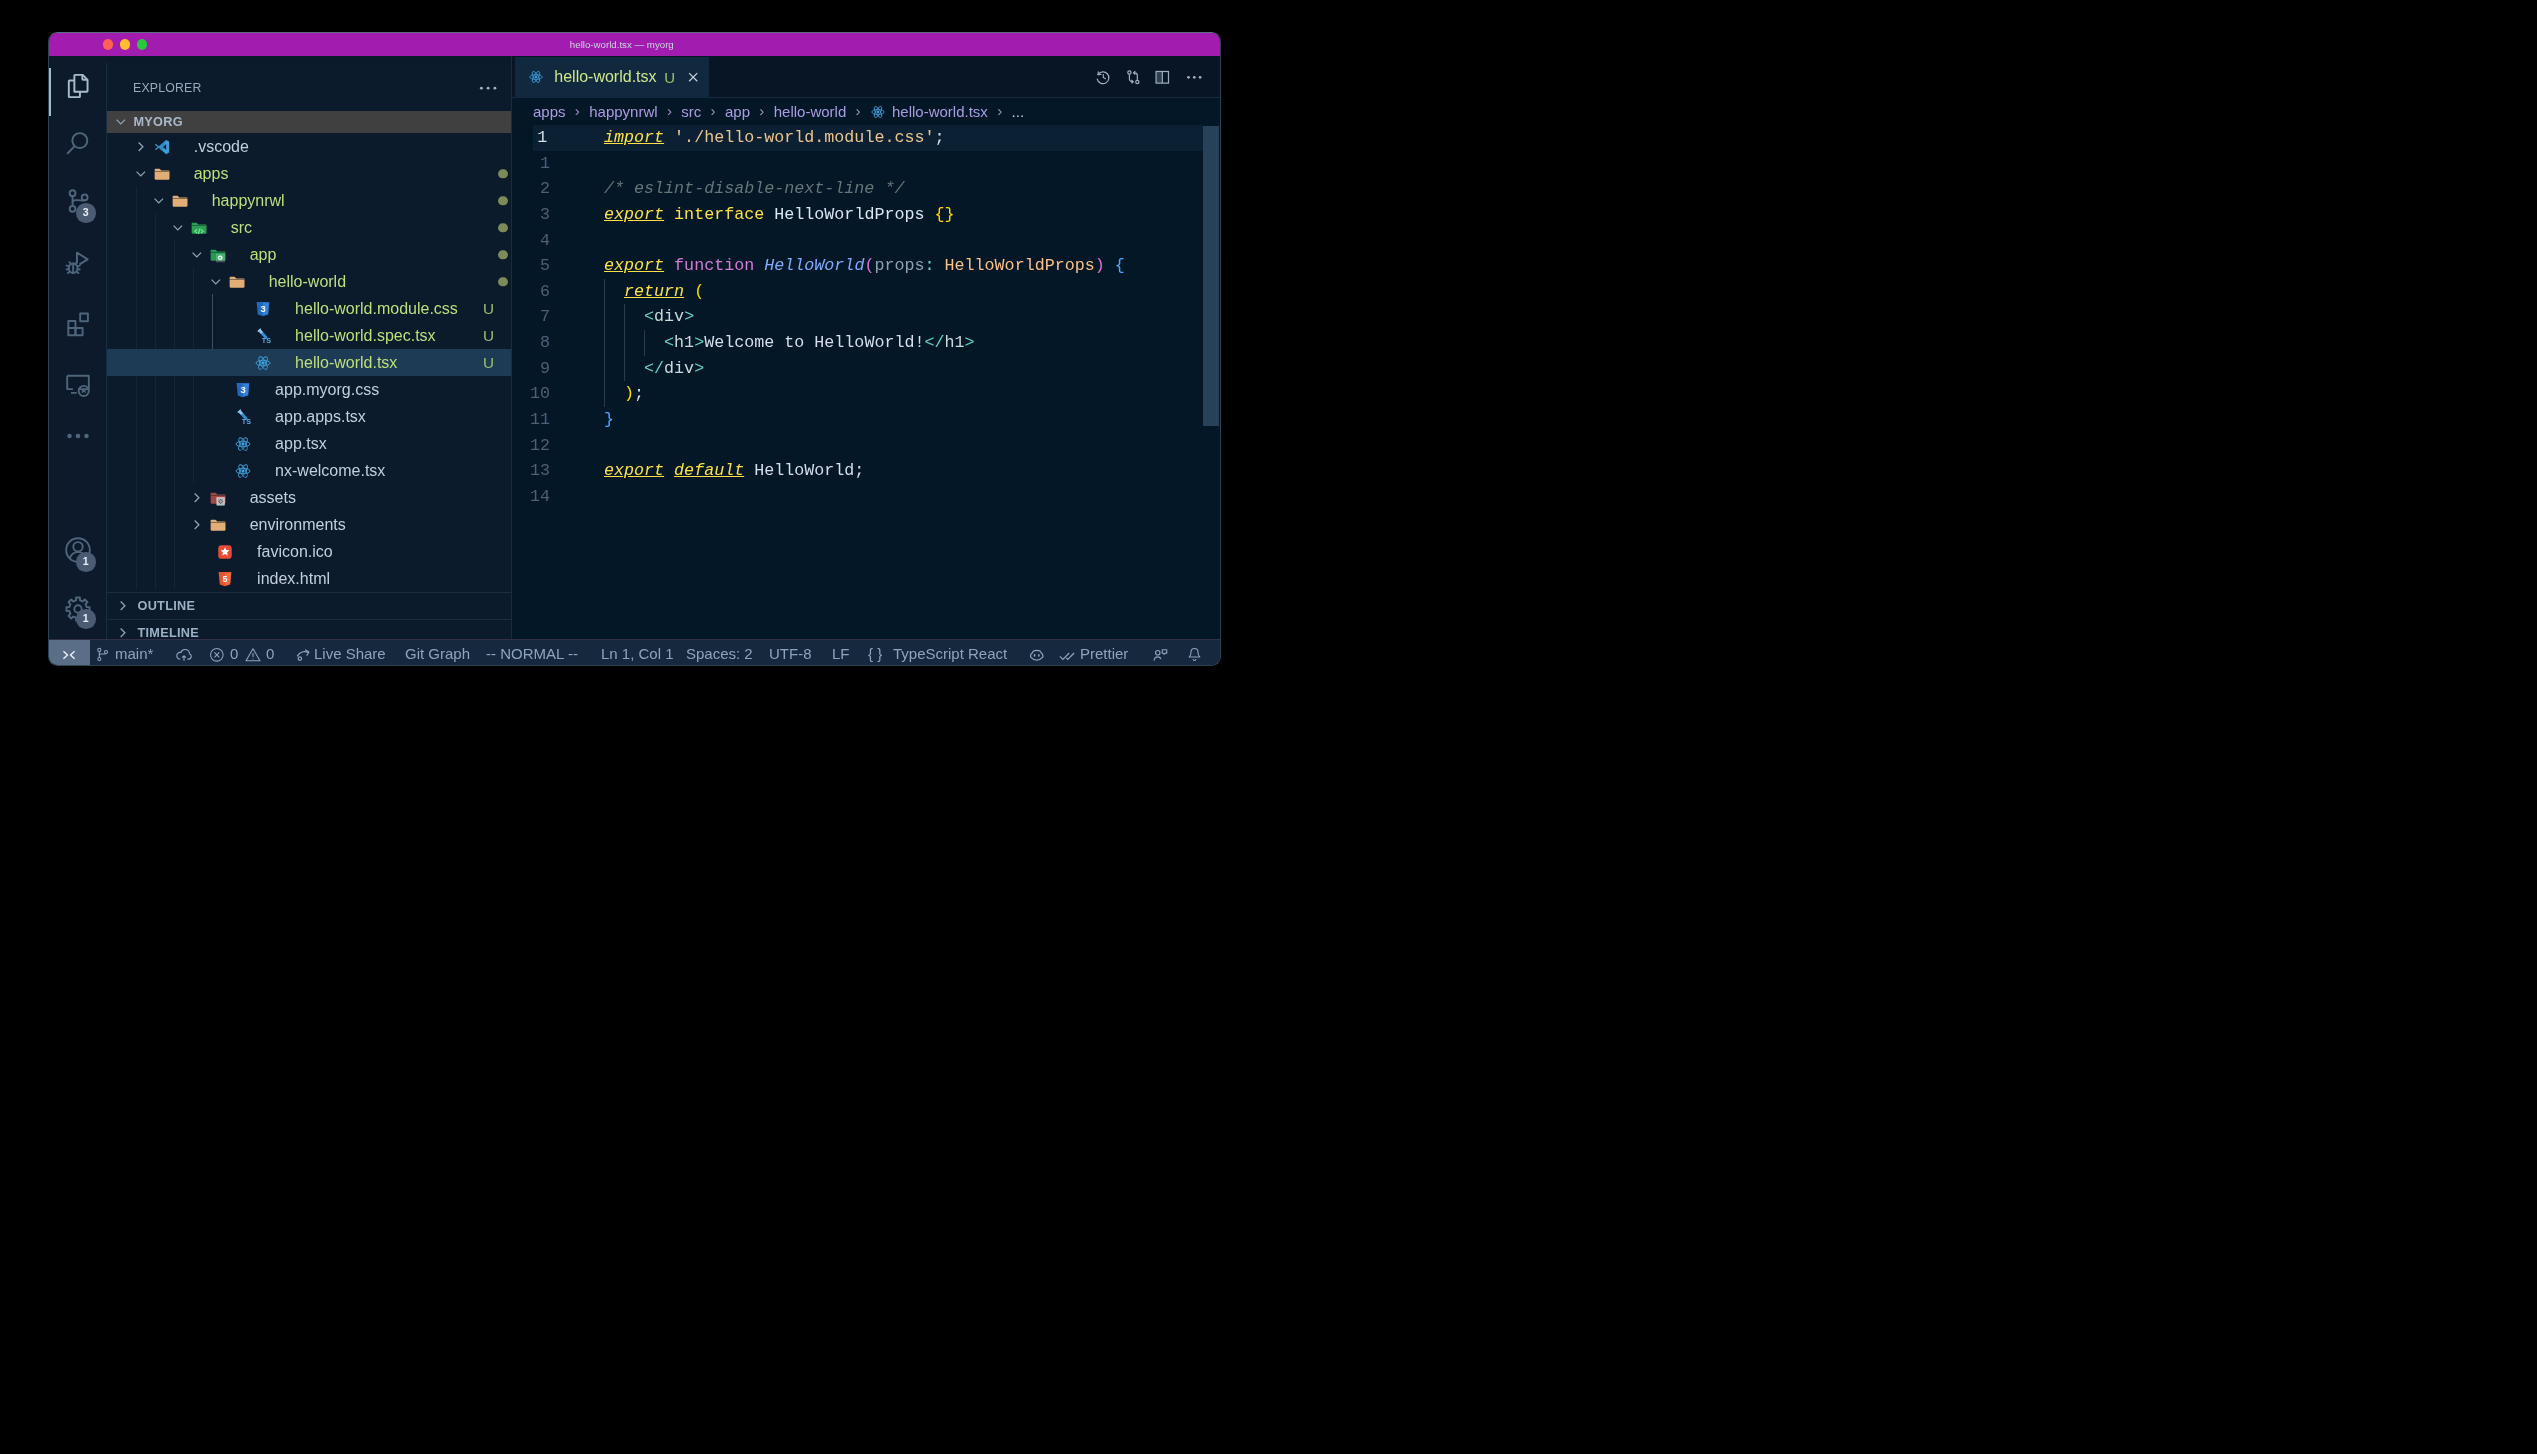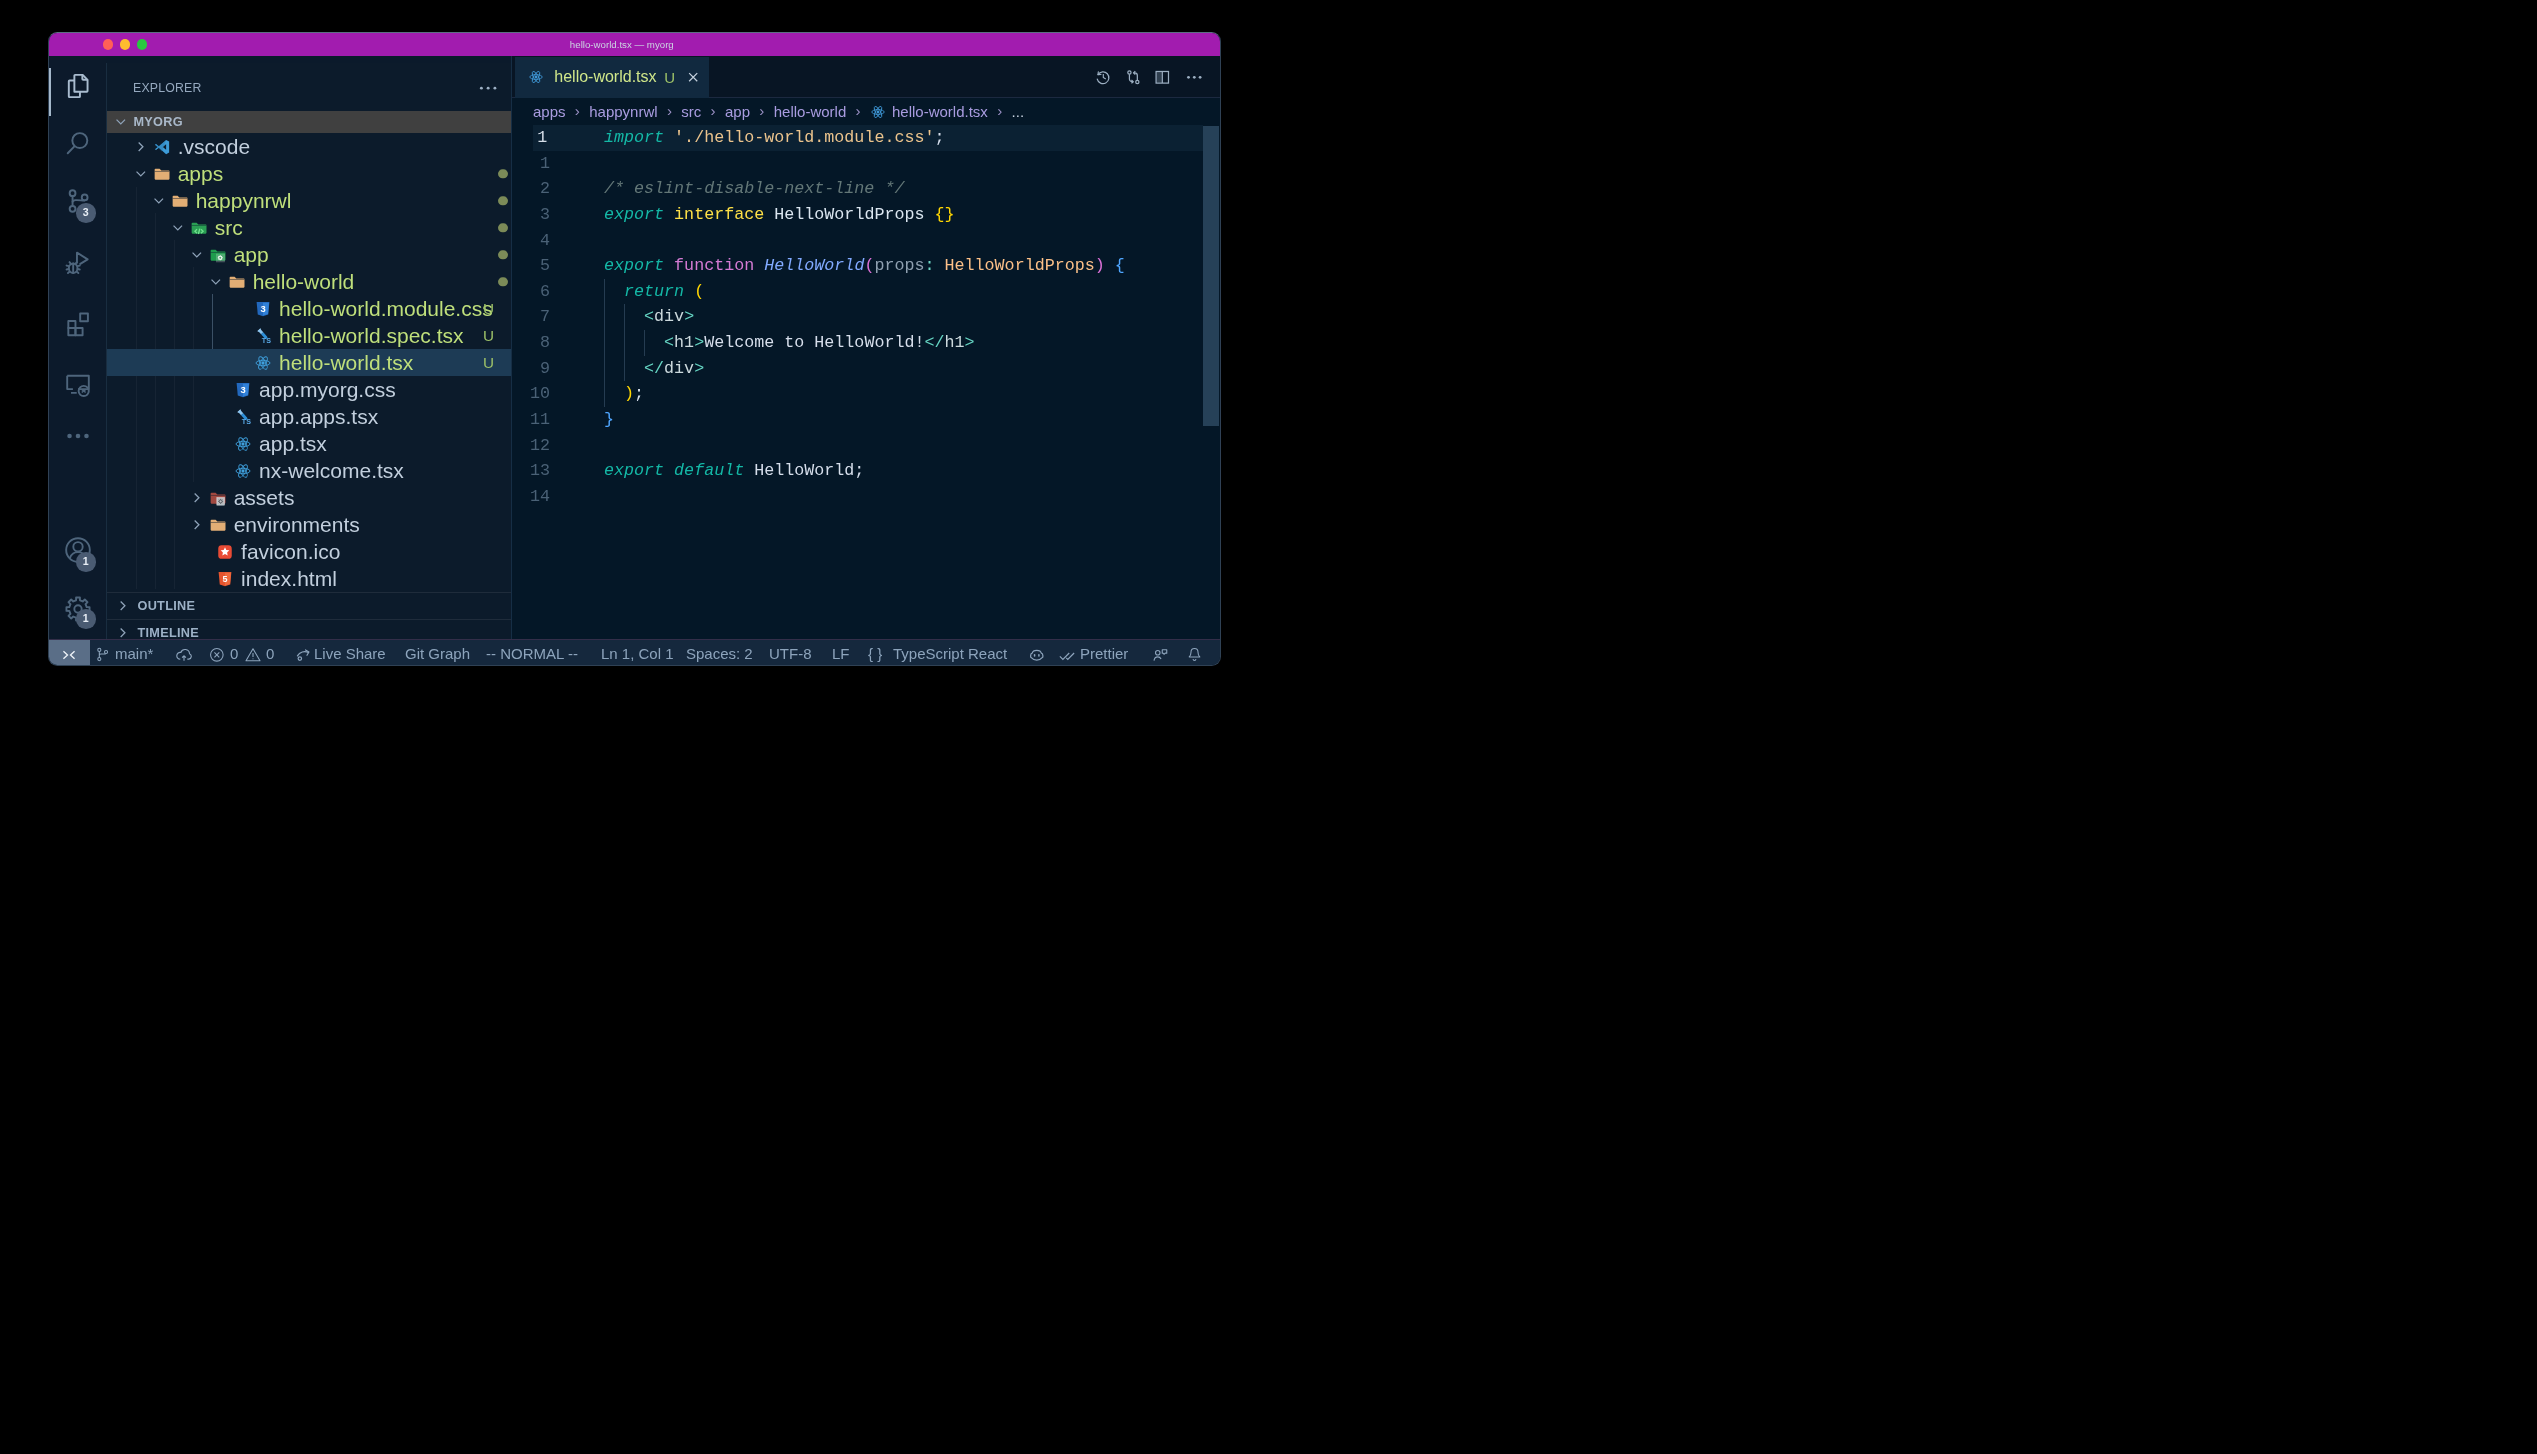--- a/index.html
+++ b/index.html
@@ -27,21 +27,21 @@
      color:#e8eef5; font-size:10.6px; font-weight:bold; text-align:center; line-height:19.5px; left:27px;}
   #act-indicator { position:absolute; left:0; top:12px; width:1.7px; height:48px; background:#a5b8ca; }
   
   #expl-title { position:absolute; left:26px; top:18px; color:#96a9bf; font-size:12.3px; letter-spacing:0.2px; }
   #expl-dots { position:absolute; left:371px; top:15.3px; }
   #myorg-row { position:absolute; left:0; top:48px; width:100%; height:22px; background:#404040; display:flex; align-items:center; }
   #myorg-row .chev { margin-left:6.8px; }
   #myorg-row .lbl { color:#a9b8c9; font-weight:bold; font-size:12.7px; letter-spacing:0.3px; margin-left:6px;}
   #tree { position:absolute; left:0; top:70px; width:100%; }
   .row { position:relative; height:27px; display:flex; align-items:center; }
-  .row .lbl { font-size:21px; margin-left:7px; white-space:pre; }
+  .row .lbl { font-size:16px; margin-left:23px; white-space:pre; }
   .c-norm { color:#c2cfdd; }
   .c-mod { color:#bfdf7b; }
   .chev { width:13.6px; height:13.6px; flex:none; }
   .ficon { width:18px; height:18px; flex:none; margin-left:5.1px; }
   .u-badge { position:absolute; right:17px; color:#9dc168; font-size:15.3px; }
   .dot-badge { position:absolute; right:3.4px; top:50%; transform:translateY(-50%); width:9.3px; height:9.3px; border-radius:50%; background:#7c8b58; }
   .row.sel { background:#1d3b55; }
   .guide { position:absolute; width:0.8px; background:rgba(255,255,255,0.045); }
   #sect-outline { position:absolute; left:0; top:529px; width:100%; height:27px; border-top:0.8px solid rgba(255,255,255,0.08); display:flex; align-items:center;}
   #sect-timeline { position:absolute; left:0; top:556px; width:100%; height:27px; border-top:0.8px solid rgba(255,255,255,0.08); display:flex; align-items:center;}
@@ -54,21 +54,21 @@
   #tab .u { color:#9dc168; font-size:15px; margin-left:7.6px; }
   #breadcrumbs { position:absolute; left:0; top:42px; width:100%; height:27px; display:flex; align-items:center; font-size:15px; color:#a99ce0; }
   #breadcrumbs .sep { color:#9a90c4; margin:0 9.3px; font-size:15.3px; position:relative; top:-0.8px; }
   #breadcrumbs .last { color:#c9d4e2; }
   #code { position:absolute; left:0; top:69px; width:100%; height:514px; font-family:"Liberation Mono", monospace; font-size:16.7px; }
   #linehl { position:absolute; left:21px; top:0; width:670px; height:26px; background:rgba(114,160,207,0.075); }
   .ln { position:absolute; color:#4a6176; width:38px; text-align:right; line-height:26px; }
   .cl { position:absolute; left:92px; line-height:26px; white-space:pre; color:#d6deeb; }
   .cguide { position:absolute; width:0.8px; background:rgba(108,140,170,0.32); }
   #scrollbar { position:absolute; right:3.4px; top:1.3px; width:15.7px; height:300px; background:rgba(95,134,168,0.38); }
-  .k { color:#14b8a6; font-style:italic; }
+  .k { color:#fde047; font-style:italic;text-decoration:underline; }
   .s { color:#ecc48d; }
   .cm { color:#637777; font-style:italic; }
   .ty { color:#fcc088; }
   .kf { color:#d57bd4; }
   .ki { color:#fde047; }
   .prm { color:#8fa0b0; }
   .tcolon { color:#6ed8c6; }
   .iface { color:#dbe6f0; }
   .fn { color:#82aaff; font-style:italic; }
   .b1 { color:#ffd602; }

